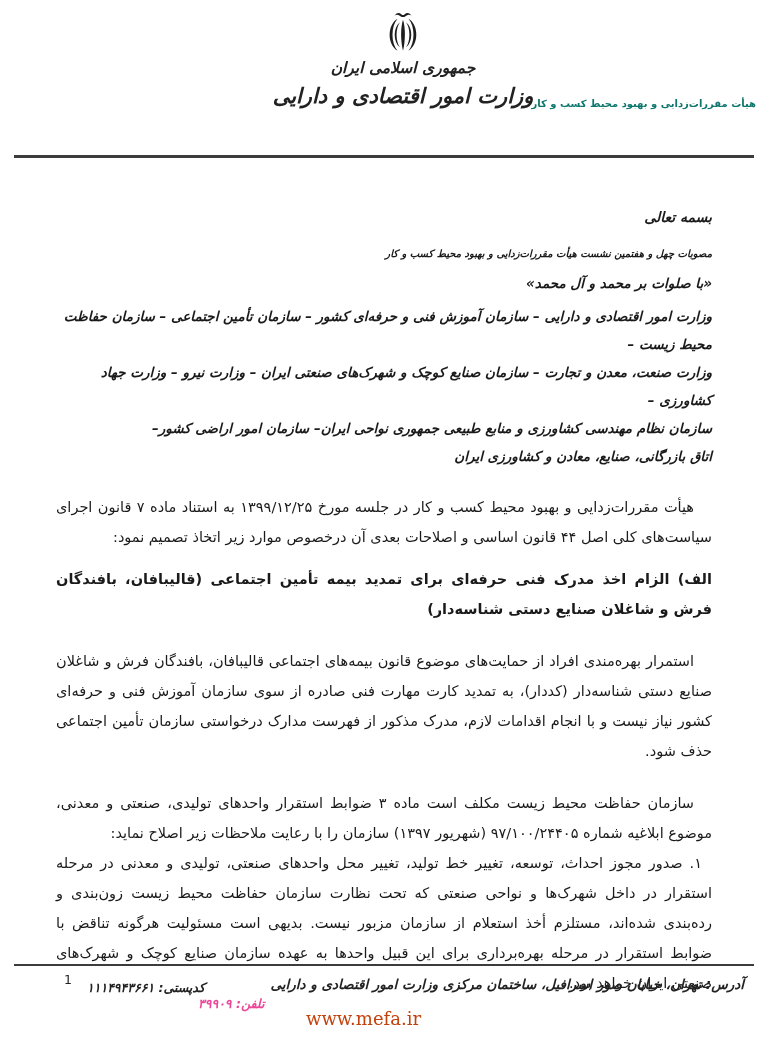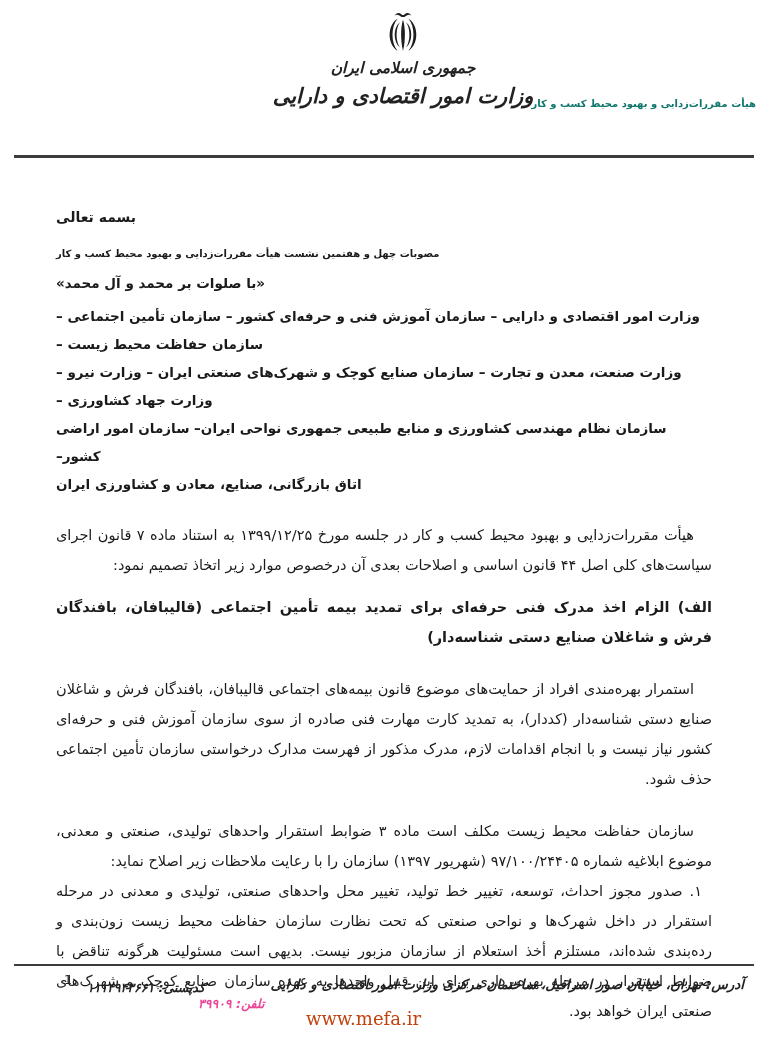--- a/index.html
+++ b/index.html
@@ -34,21 +34,21 @@
     border-top: 3px solid #3c3c3c;
   }
 
   
   .doc {
     position: absolute; top: 206px; left: 56px; right: 56px;
     direction: rtl;
     font-size: 14.5px; line-height: 30px;
     text-align: justify;
   }
-  .center { text-align: left; }
+  .center { text-align: right; font-style: italic; }
   .bold { font-weight: bold; }
   .besmele { font-size: 14px; line-height: 22px; }
   .doc-title { font-size: 10px; line-height: 24px; margin-top: 14px; }
   .salavat { font-size: 13.5px; line-height: 22px; margin-top: 6px; }
   .members { margin-top: 8px; }
   .members div { font-size: 13.5px; line-height: 28px; }
   .para { margin-top: 22px; text-indent: 18px; }
   .sec-heading { margin-top: 12px; font-weight: bold; font-size: 14.5px; }
   .item-para { margin-top: 0; text-indent: 10px; }
 

